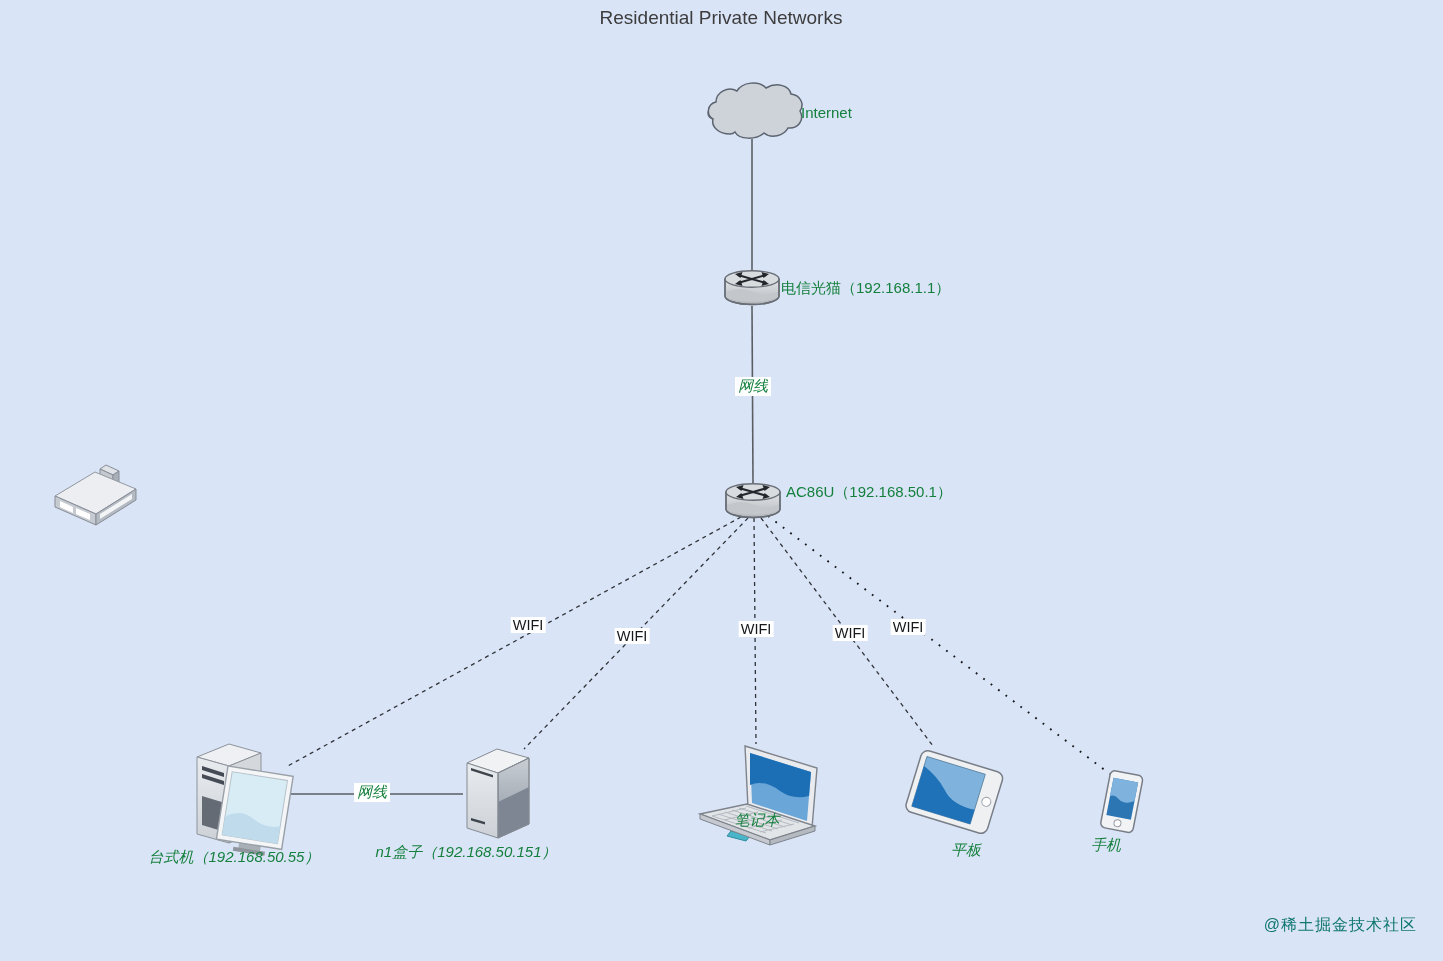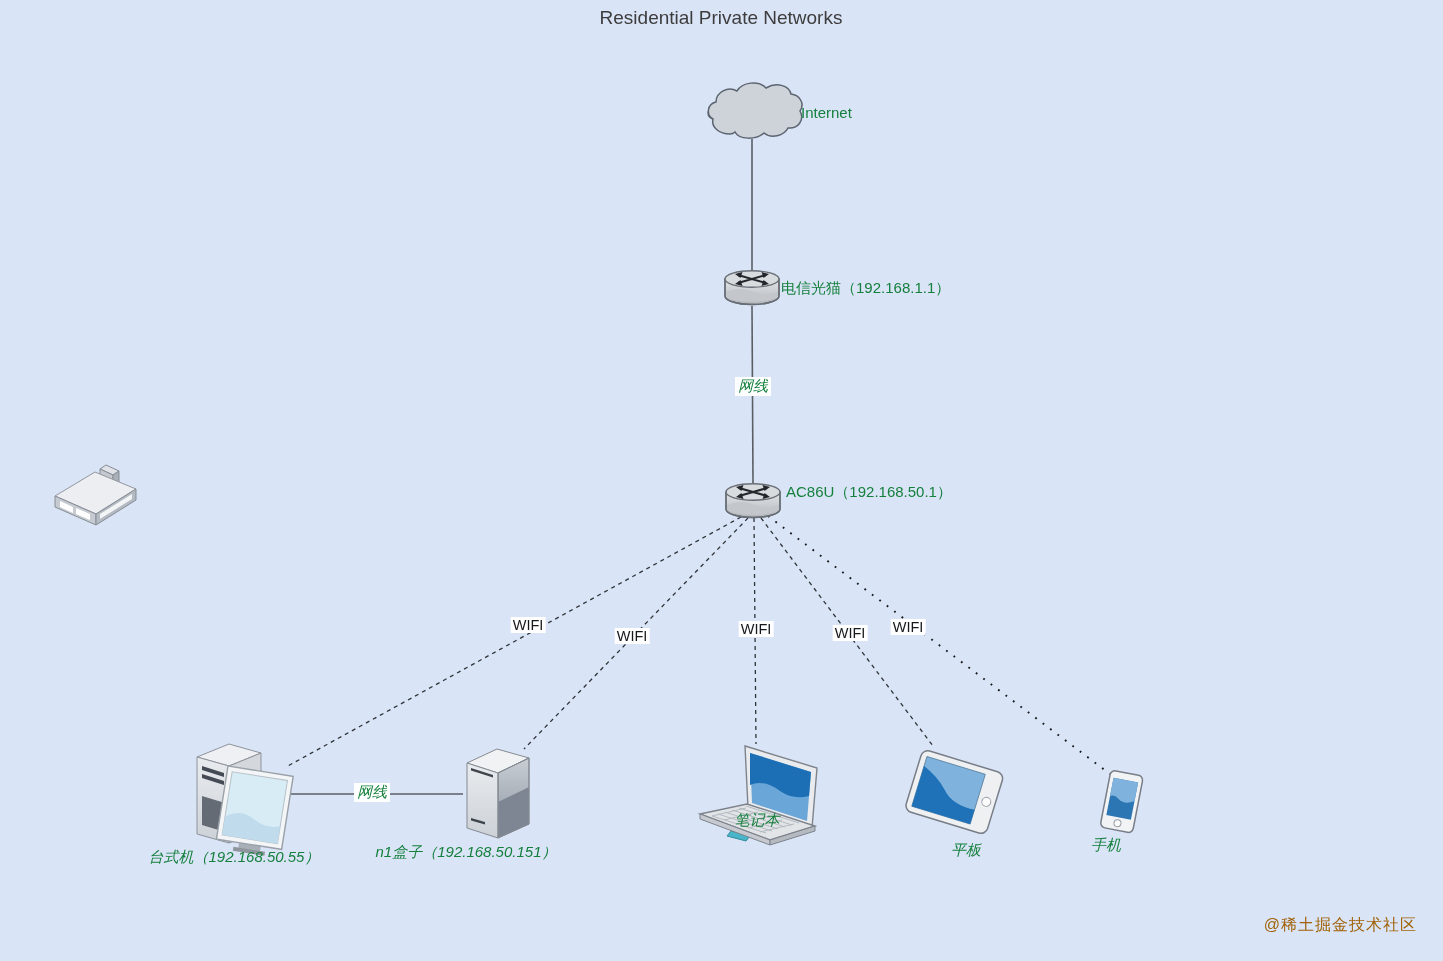--- a/index.html
+++ b/index.html
@@ -6,21 +6,21 @@
   body{background:#dae4f7;font-family:"Liberation Sans","DejaVu Sans",sans-serif;}
   .canvas{position:relative;width:1443px;height:961px;background:#dae4f7;overflow:hidden;}
   .layer{position:absolute;left:0;top:0;}
   .lbl{position:absolute;font-size:15px;color:#15803d;white-space:nowrap;line-height:1.25;}
   .lbl.center{transform:translateX(-50%);font-style:italic;}
   .lbl.boxed{background:#ffffff;padding:0 3px;}
   .title{position:absolute;left:721px;top:7px;transform:translateX(-50%);
          font-size:19px;color:#3d3d3d;white-space:nowrap;}
   .wifi{position:absolute;font-size:14.5px;color:#16181b;background:#ffffff;
         padding:0 2px;white-space:nowrap;transform:translateX(-50%);}
-  .watermark{position:absolute;right:26px;top:915px;font-size:16px;color:#a16207;
+  .watermark{position:absolute;right:26px;top:915px;font-size:16px;color:#0f766e;
              letter-spacing:1px;white-space:nowrap;}
 </style>
 </head>
 <body>
 
 <div class="canvas">
 
   <svg class="layer" width="1443" height="961" viewBox="0 0 1443 961">
     <defs>
       <linearGradient id="cylG" x1="0" y1="0" x2="0" y2="1">

